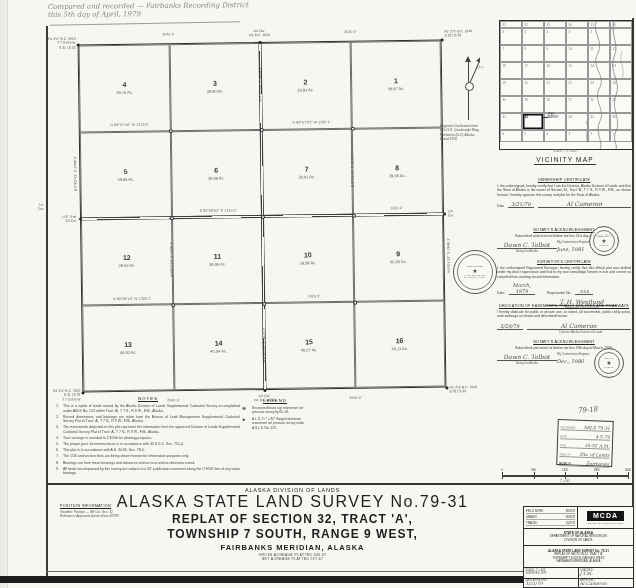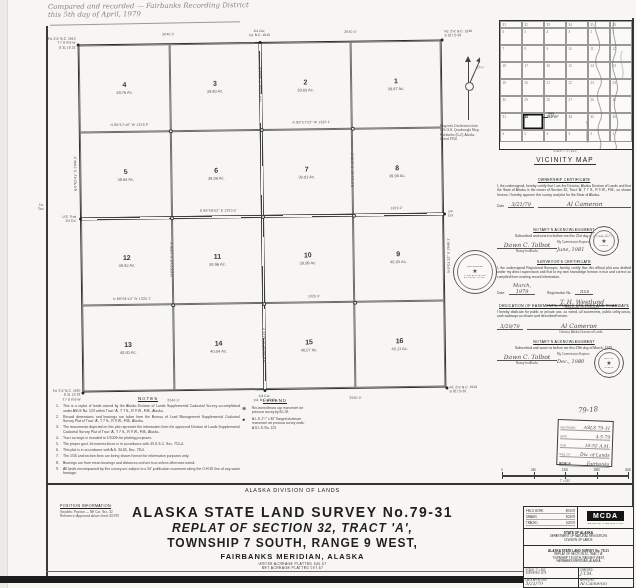--- a/index.html
+++ b/index.html
@@ -116,22 +116,22 @@
   #legend{left:242px;top:398px;width:66px;}
   .leg-item{display:flex;gap:3px;font-size:3.2px;line-height:1.3;color:#454545;margin-bottom:3px;}
   .leg-sym{flex:0 0 7px;font-size:5px;line-height:1;color:#222;}
   
   #posinfo{left:60px;top:504px;width:120px;}
   #posinfo .blk-h{text-align:left;font-size:3.6px;letter-spacing:.4px;margin-bottom:2px;}
   .pos-line{font-size:3.2px;line-height:1.35;color:#555;}
   
   #big-title{left:110px;top:487px;width:365px;text-align:center;color:#1f1f1f;}
   #bt-agency{font-size:5.5px;letter-spacing:.8px;}
-  #bt-l1{font-size:14px;font-weight:bold;letter-spacing:1.5px;margin-top:11px;}
-  #bt-l2{font-size:12px;font-weight:bold;letter-spacing:1px;margin-top:1px;font-style:italic;}
+  #bt-l1{font-size:16px;font-weight:normal;letter-spacing:1.5px;margin-top:0;}
+  #bt-l2{font-size:12px;font-weight:bold;letter-spacing:1px;margin-top:1px;}
   #bt-l3{font-size:12px;font-weight:bold;letter-spacing:1px;margin-top:1px;}
   #bt-l4{font-size:7.5px;font-weight:bold;letter-spacing:1px;margin-top:2px;}
   #bt-gross,#bt-net{font-size:3.4px;letter-spacing:.4px;color:#444;margin-top:.5px;}
   
   #tblock{left:523px;top:506px;width:111px;height:82px;border:1.2px solid #2c2c2c;background:#f9f8f4;
           box-sizing:border-box;font-size:3px;color:#333;}
   #tb-r1{display:flex;height:21px;border-bottom:.8px solid #2c2c2c;}
   #tb-meta{flex:0 0 54px;border-right:.8px solid #2c2c2c;display:flex;flex-direction:column;justify-content:space-around;padding:1px 2px;box-sizing:border-box;}
   .tb-meta-row{display:flex;justify-content:space-between;font-size:2.8px;border-bottom:.3px solid #aaa;}
   #tb-logo-cell{flex:1;display:flex;flex-direction:column;align-items:center;justify-content:center;gap:1px;}

